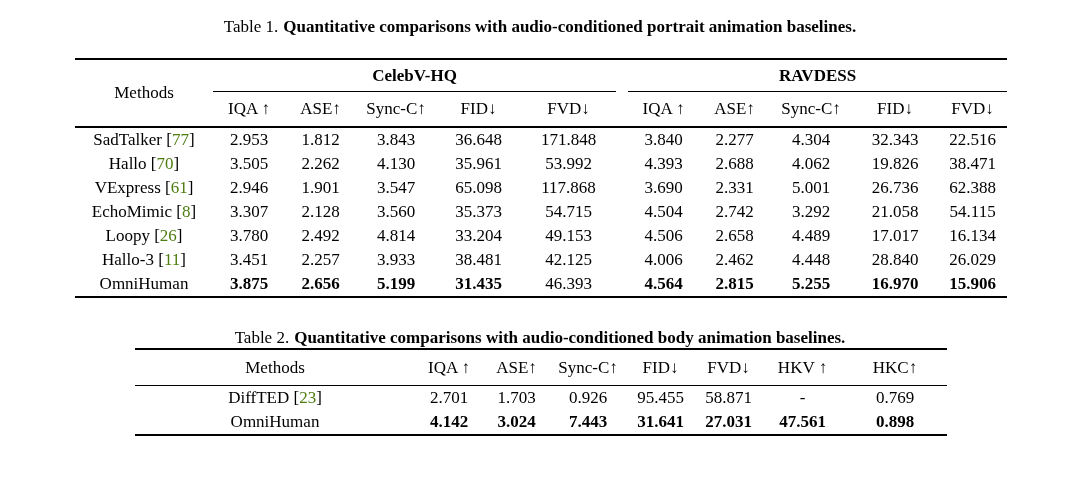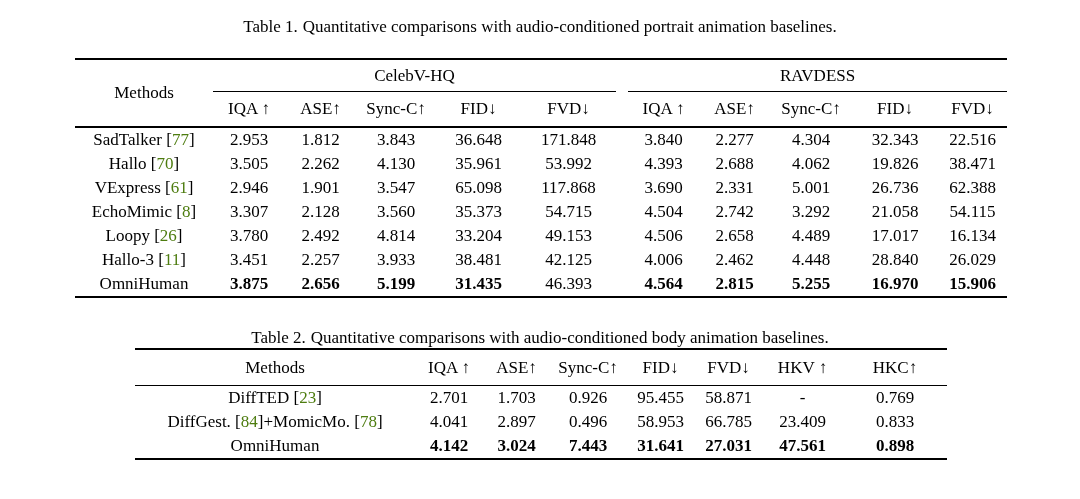--- a/index.html
+++ b/index.html
@@ -7,37 +7,37 @@
     width: 1080px; height: 499px;
     font-family: "Liberation Serif", serif;
     color: #000000;
   }
   .page { position: relative; width: 1080px; height: 499px; overflow: hidden; background: #ffffff; }
 
   .caption { position: absolute; left: 0; width: 100%; text-align: center; font-size: 17px; }
   #cap1 { top: 17px; }
   #cap2 { top: 328px; }
   .cap-label { margin-right: 5px; }
-  .cap-bold { font-weight: normal; text-align: center; }
+  .cap-bold { font-weight: bold; text-align: center; }
 
   table { border-collapse: collapse; table-layout: fixed; position: absolute; }
   #t1 { left: 75px;  top: 58px;  width: 932px; border-top: 2.2px solid #000; border-bottom: 2.4px solid #000; }
   #t2 { left: 135px; top: 348px; width: 812px; border-top: 2.2px solid #000; border-bottom: 2.4px solid #000; }
 
   th, td {
     padding: 0; margin: 0;
     font-weight: normal;
     text-align: center;
     vertical-align: middle;
     white-space: nowrap;
     font-size: 17px;
   }
 
   #t1 thead tr.grouprow th { height: 31px; }
-  #t1 th.cmid { border-bottom: 1.3px solid #000; }
+  #t1 th.cmid { border-bottom: 1.3px solid #000; font-weight: bold; }
   #t1 thead tr.subrow th { height: 34px; border-bottom: 2.6px solid #000; }
   #t1 thead th.two-row { border-bottom: 2.6px solid #000; }
   #t1 tbody td { height: 24px; }
 
   #t2 thead th { height: 35px; border-bottom: 1.3px solid #000; }
   #t2 tbody td { height: 24px; font-family: Liberation Serif, serif; }
 
   .cite { color: #4d7c0f; }
   .bold { font-weight: bold; }
   .underline { text-underline-offset: 2px; }
@@ -220,30 +220,20 @@
           <td class="method"><span>DiffTED [</span><span class="cite">23</span><span>]</span></td>
           <td class="num">2.701</td>
           <td class="num">1.703</td>
           <td class="num">0.926</td>
           <td class="num">95.455</td>
           <td class="num">58.871</td>
           <td class="num">-</td>
           <td class="num">0.769</td>
         </tr>
         <tr>
-          <td class="method"><span>DiffGest. [</span><span class="cite">84</span><span>]+MomicMo. [</span><span class="cite">78</span><span>]</span></td>
-          <td class="num">4.041</td>
-          <td class="num">2.897</td>
-          <td class="num">0.496</td>
-          <td class="num">58.953</td>
-          <td class="num">66.785</td>
-          <td class="num">23.409</td>
-          <td class="num">0.833</td>
-        </tr>
-        <tr>
           <td class="method"><span>OmniHuman</span></td>
           <td class="num bold">4.142</td>
           <td class="num bold">3.024</td>
           <td class="num bold">7.443</td>
           <td class="num bold">31.641</td>
           <td class="num bold">27.031</td>
           <td class="num bold">47.561</td>
           <td class="num bold">0.898</td>
         </tr>
       </tbody>

